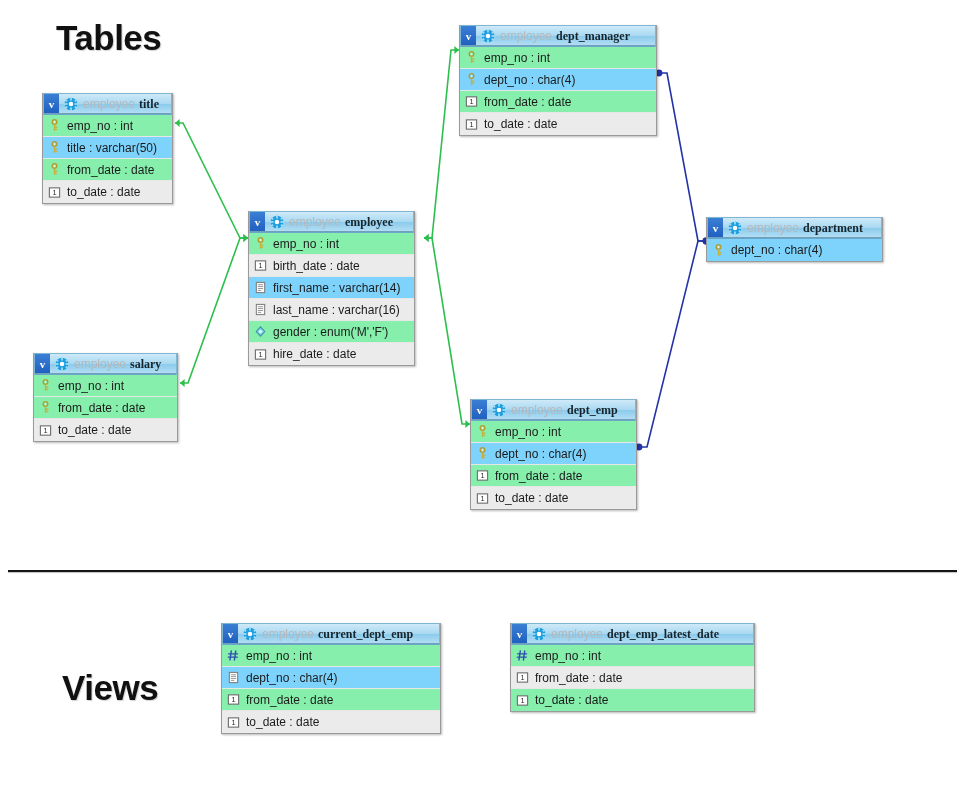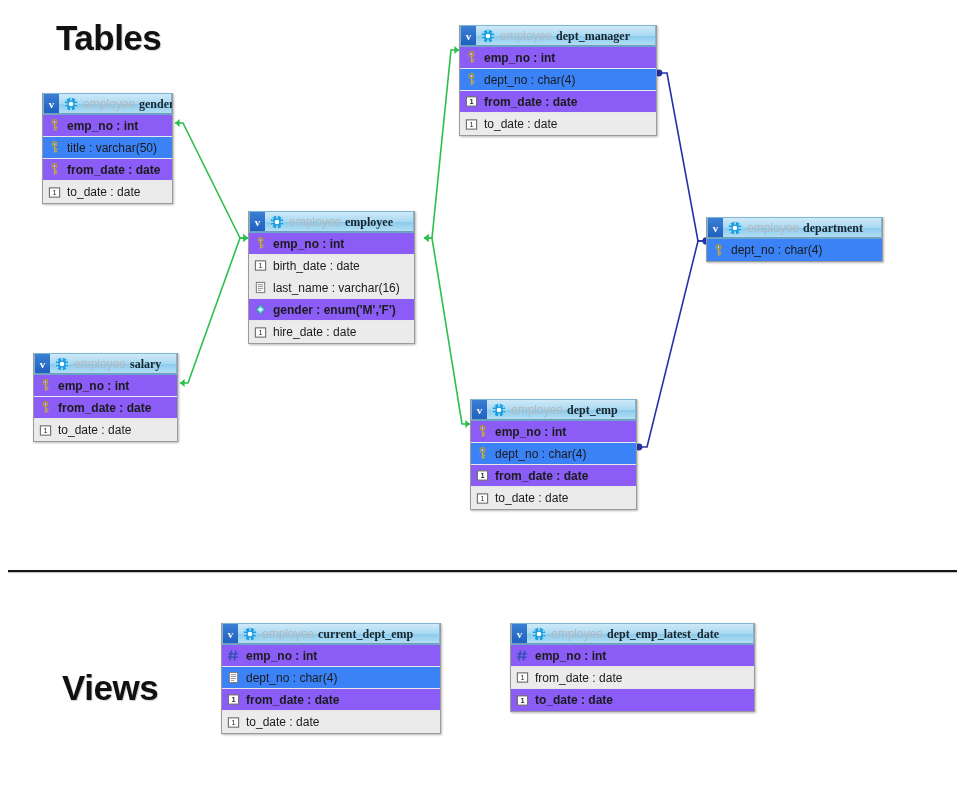--- a/index.html
+++ b/index.html
@@ -128,23 +128,23 @@
     align-items: center;
     padding-left: 5px;
     box-sizing: border-box;
     font-size: 12px;
     color: #1b1b1b;
     white-space: nowrap;
     border-bottom: 1px solid #e7e7e7;
   }
   .col-row:last-child { border-bottom: none; }
 
-  .row-plain  { background: #8b5cf6; font-weight: bold; }
+  .row-plain  { background: #86efac; }
   .row-alt    { background: #ebebeb; }
-  .row-pk     { background: #3b82f6; }
+  .row-pk     { background: #7dd3fc; }
 
   .col-icon {
     width: 13px;
     height: 13px;
     flex: none;
     margin-right: 6px;
     display: block;
   }
   .col-label { font-family: "Liberation Sans", sans-serif; }
 </style>
@@ -195,21 +195,21 @@
       <rect x="0" y="7" width="4" height="2"></rect>
               <rect x="12" y="7" width="4" height="2"></rect>
       <rect x="1.5" y="2.5" width="2" height="3" transform="rotate(-45 2.5 4)"></rect>
       <rect x="12.5" y="10.5" width="2" height="3" transform="rotate(-45 13.5 12)"></rect>
       <rect x="12.5" y="2.5" width="2" height="3" transform="rotate(45 13.5 4)"></rect>
       <rect x="1.5" y="10.5" width="2" height="3" transform="rotate(45 2.5 12)"></rect>
     </g>
     <circle cx="8" cy="8" r="2.6" fill="#ffffff"></circle>
   </svg>
           <span class="schema-name">employee</span>
-          <span class="ent-name">gender</span>
+          <span class="ent-name">title</span>
         </div>
         <div class="col-row row-plain">
           <svg class="col-icon" viewBox="0 0 14 14">
       <circle cx="7" cy="3.2" r="2.5" fill="none" stroke="#b59a2a" stroke-width="1.4"></circle>
       <rect x="6.3" y="5.2" width="1.5" height="7.4" fill="#c9ad3a"></rect>
       <rect x="7.6" y="8.2" width="2.6" height="1.3" fill="#c9ad3a"></rect>
       <rect x="7.6" y="10.6" width="2.2" height="1.3" fill="#c9ad3a"></rect>
       <circle cx="7" cy="3.2" r="0.9" fill="#ffffff"></circle>
     </svg>
           <span class="col-label">emp_no : int</span>
@@ -330,20 +330,30 @@
       <circle cx="7" cy="3.2" r="0.9" fill="#ffffff"></circle>
     </svg>
           <span class="col-label">emp_no : int</span>
         </div>
         <div class="col-row row-alt">
           <svg class="col-icon" viewBox="0 0 14 14">
       <rect x="1.5" y="2" width="11" height="10" fill="#ffffff" stroke="#6e6e6e" stroke-width="1.2"></rect>
       <text x="7" y="10" font-size="8" text-anchor="middle" fill="#2b2b2b" font-family="Liberation Sans, sans-serif">1</text>
     </svg>
           <span class="col-label">birth_date : date</span>
+        </div>
+        <div class="col-row row-pk">
+          <svg class="col-icon" viewBox="0 0 14 14">
+      <rect x="2.5" y="1.5" width="9" height="11" fill="#fbfbfb" stroke="#7b7b7b" stroke-width="1.1"></rect>
+      <rect x="4.2" y="3.6" width="5.6" height="0.9" fill="#8b8b8b"></rect>
+      <rect x="4.2" y="5.6" width="5.6" height="0.9" fill="#8b8b8b"></rect>
+      <rect x="4.2" y="7.6" width="5.6" height="0.9" fill="#8b8b8b"></rect>
+      <rect x="4.2" y="9.6" width="3.6" height="0.9" fill="#8b8b8b"></rect>
+    </svg>
+          <span class="col-label">first_name : varchar(14)</span>
         </div>
         <div class="col-row row-alt">
           <svg class="col-icon" viewBox="0 0 14 14">
       <rect x="2.5" y="1.5" width="9" height="11" fill="#fbfbfb" stroke="#7b7b7b" stroke-width="1.1"></rect>
       <rect x="4.2" y="3.6" width="5.6" height="0.9" fill="#8b8b8b"></rect>
       <rect x="4.2" y="5.6" width="5.6" height="0.9" fill="#8b8b8b"></rect>
       <rect x="4.2" y="7.6" width="5.6" height="0.9" fill="#8b8b8b"></rect>
       <rect x="4.2" y="9.6" width="3.6" height="0.9" fill="#8b8b8b"></rect>
     </svg>
           <span class="col-label">last_name : varchar(16)</span>

